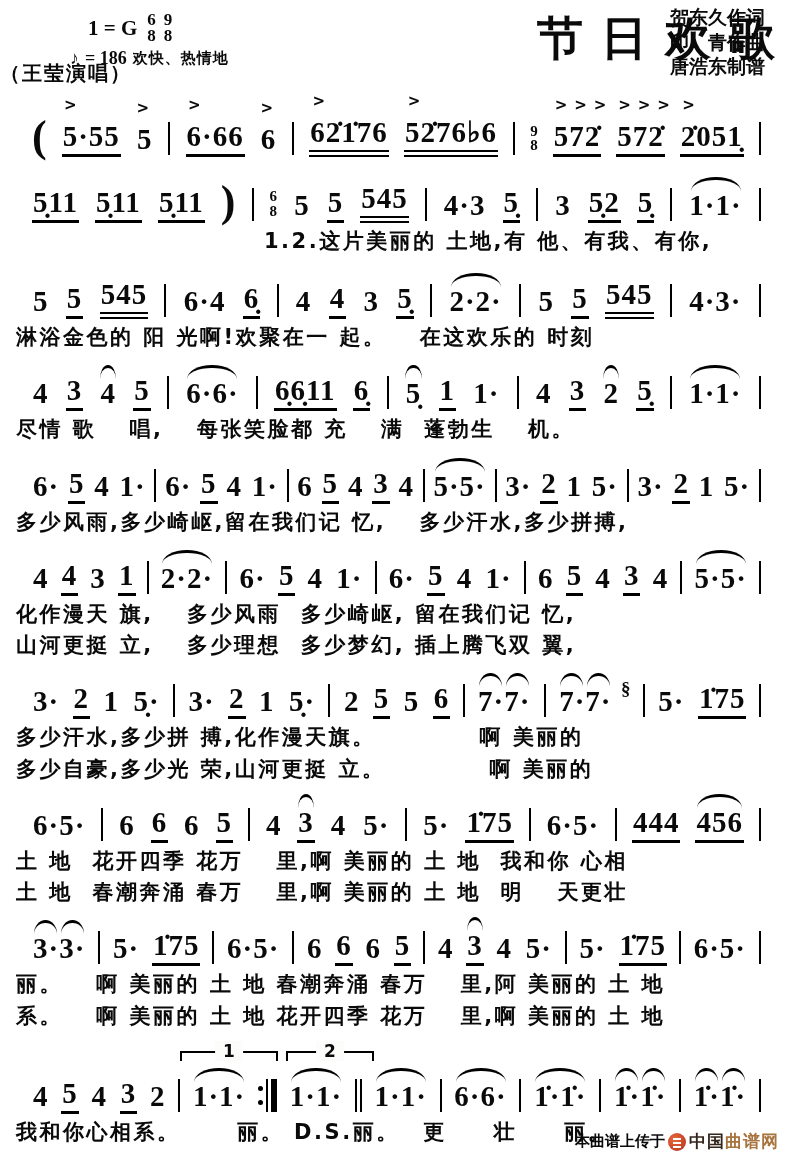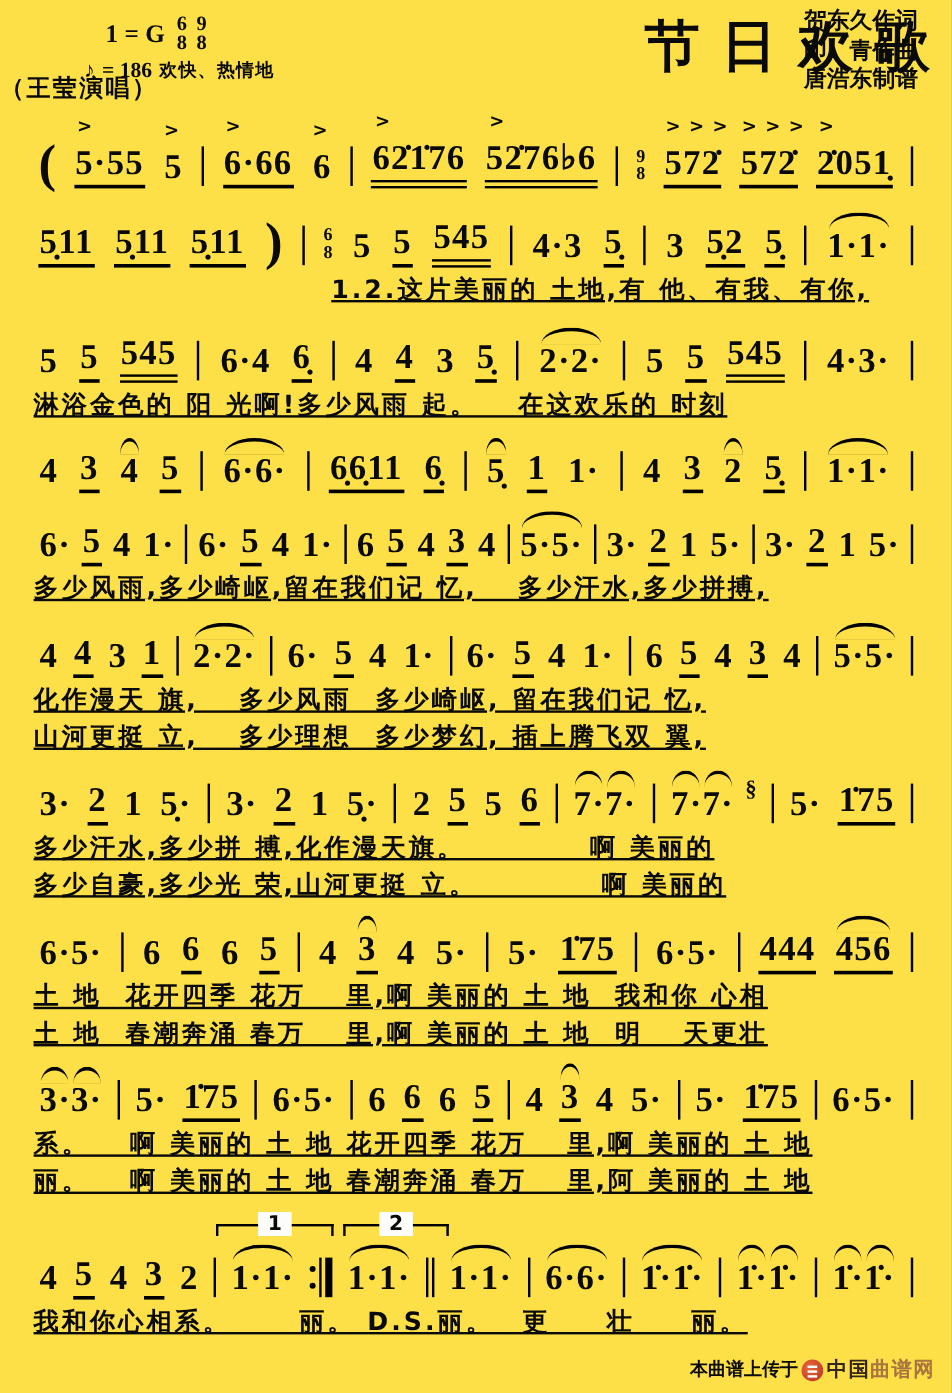--- a/index.html
+++ b/index.html
@@ -1,21 +1,21 @@
 <!DOCTYPE html>
 <html><head>
 <meta charset="utf-8">
 <style>
   html,body{margin:0;padding:0;}
   body{background:#888;}
   #page{
     position:relative;
     width:793px;height:1161px;
     margin:0 auto;
-    background:#fde047;
+    background:#ffffff;
     font-family:"Liberation Serif", serif;
     color:#0a0a0a;
     overflow:hidden;
   }
   
   #header{position:relative;height:86px;padding-top:6px;}
   .key-block{position:absolute;left:88px;top:12px;font-weight:bold;font-size:21px;
     font-family:"Liberation Serif",serif;display:flex;align-items:center;gap:10px;}
   .meters{display:flex;gap:8px;}
   .ts{display:inline-flex;flex-direction:column;align-items:center;line-height:.95;
@@ -52,22 +52,22 @@
   .ab{position:absolute;top:-14px;left:4%;right:4%;height:11px;pointer-events:none;}
   .ab.arc{border-top:3px solid #000;border-radius:50% 50% 0 0/100% 100% 0 0;}
   .ab.arc2{border:none;display:flex;justify-content:space-between;}
   .ab.arc2 span{width:46%;height:11px;border-top:3px solid #000;
     border-radius:50% 50% 0 0/100% 100% 0 0;}
   .ab.txt{top:-24px;border:none;font-size:15px;font-weight:bold;letter-spacing:7px;
     font-family:"DejaVu Sans",sans-serif;height:auto;}
   .segno{font-size:19px;font-weight:bold;align-self:flex-start;margin:-6px 0 0 -4px;}
   .sys .ts{align-self:flex-end;padding-bottom:5px;font-size:15px;}
   
-  .lyr{margin:5px 0 0 26px;font-size:21px;font-weight:700;letter-spacing:2.5px;
-    line-height:1.25;white-space:pre;font-family:"DejaVu Sans",sans-serif;text-decoration:underline;}
+  .lyr{margin:5px 0 0 14px;font-size:21px;font-weight:700;letter-spacing:2.5px;
+    line-height:1.25;white-space:pre;font-family:"DejaVu Sans",sans-serif;}
   
   .volta{position:relative;height:20px;margin:14px 30px 0 30px;}
   .vseg{position:absolute;top:8px;border-top:2px solid #000;height:10px;}
   .vseg::before,.vseg::after{content:"";position:absolute;top:-2px;width:2px;height:10px;background:#000;}
   .vseg::before{left:0;} .vseg::after{right:0;}
   .vseg .vlabel{position:absolute;left:50%;top:-12px;transform:translateX(-50%);
     background:#fcfcfa;padding:0 8px;font-size:17px;font-weight:bold;
     font-family:"DejaVu Sans",sans-serif;}
   .vseg.v1{left:148px;width:98px;}
   .vseg.v2{left:254px;width:88px;}
@@ -182,21 +182,21 @@
           <div class="bar"></div>
           <span class="n">2·2·<span class="ab arc"></span></span>
           <div class="bar"></div>
           <span class="n">5</span>
           <span class="n u1">5</span>
           <span class="n u2">545</span>
           <div class="bar"></div>
           <span class="n">4·3·</span>
           <div class="bar"></div>
         </div>
-        <div class="lyr">淋浴金色的 阳 光啊!多少风雨 起。　 在这欢乐的 时刻</div>
+        <div class="lyr">淋浴金色的 阳 光啊!欢聚在一 起。　 在这欢乐的 时刻</div>
       </div>
       <div class="sys-block">
         <div class="sys">
           <span class="n">4</span>
           <span class="n u1">3</span>
           <span class="n">4<span class="ab arc"></span></span>
           <span class="n u1">5</span>
           <div class="bar"></div>
           <span class="n">6·6·<span class="ab arc"></span></span>
           <div class="bar"></div>
@@ -208,20 +208,21 @@
           <span class="n">1·</span>
           <div class="bar"></div>
           <span class="n">4</span>
           <span class="n u1">3</span>
           <span class="n">2<span class="ab arc"></span></span>
           <span class="n u1">5̣</span>
           <div class="bar"></div>
           <span class="n">1·1·<span class="ab arc"></span></span>
           <div class="bar"></div>
         </div>
+        <div class="lyr">尽情 歌　 唱,　 每张笑脸都 充　 满  蓬勃生　 机。</div>
       </div>
       <div class="sys-block">
         <div class="sys">
           <span class="n">6·</span>
           <span class="n u1">5</span>
           <span class="n">4</span>
           <span class="n">1·</span>
           <div class="bar"></div>
           <span class="n">6·</span>
           <span class="n u1">5</span>
@@ -362,22 +363,22 @@
           <span class="n u1">3<span class="ab arc"></span></span>
           <span class="n">4</span>
           <span class="n">5·</span>
           <div class="bar"></div>
           <span class="n">5·</span>
           <span class="n u1">1̇75</span>
           <div class="bar"></div>
           <span class="n">6·5·</span>
           <div class="bar"></div>
         </div>
+        <div class="lyr">丽。　 啊 美丽的 土 地 春潮奔涌 春万　 里,阿 美丽的 土 地</div>
         <div class="lyr">系。　 啊 美丽的 土 地 花开四季 花万　 里,啊 美丽的 土 地</div>
-        <div class="lyr">丽。　 啊 美丽的 土 地 春潮奔涌 春万　 里,阿 美丽的 土 地</div>
       </div>
       <div class="sys-block">
         <div class="volta">
           <div class="vseg v1">
             <span class="vlabel">1</span>
           </div>
           <div class="vseg v2">
             <span class="vlabel">2</span>
           </div>
         </div>

